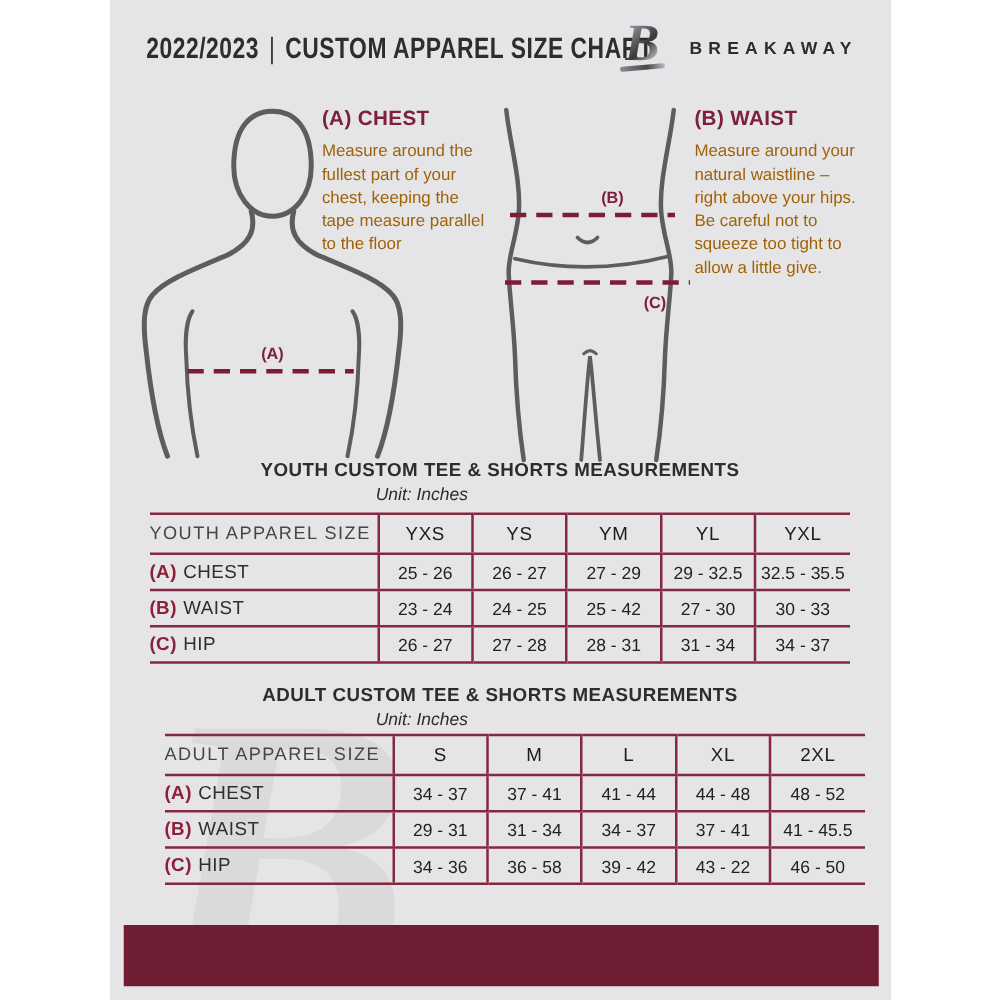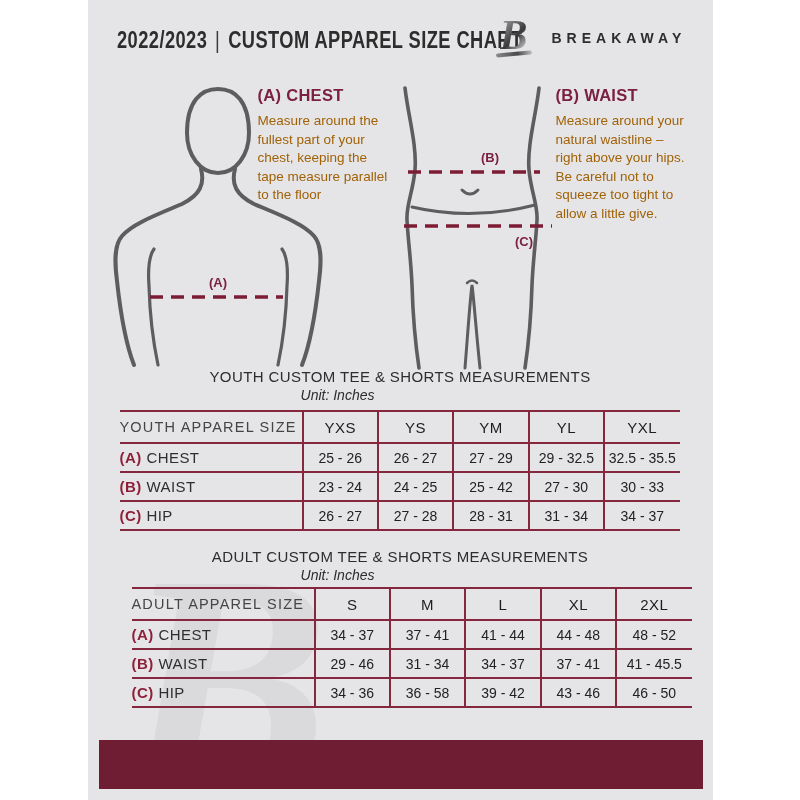--- a/index.html
+++ b/index.html
@@ -43,21 +43,21 @@
     white-space:pre-line;margin:0;
   }
   .block-chest{left:170px;top:86px;width:158px;}
   .block-waist{left:468px;top:86px;width:160px;}
   .block-hips{left:468px;top:226px;width:160px;}
   .fig1{left:20px;top:85px;}
   .fig2{left:303px;top:80px;}
   
   .sec-title{
     position:absolute;left:0;width:625px;text-align:center;
-    color:#2d2d2d;font-weight:400;font-size:15px;letter-spacing:.4px;
+    color:#2d2d2d;font-weight:700;font-size:15px;letter-spacing:.4px;
   }
   .sec-unit{
     position:absolute;left:0;width:500px;text-align:center;
     color:#2c2c2c;font-style:italic;font-size:14px;
   }
   .youth-title{top:368px;} .youth-unit{top:387px;}
   .adult-title{top:548px;} .adult-unit{top:567px;}
   
   table.size-table{
     position:absolute;left:32px;width:560px;
@@ -226,32 +226,32 @@
     <tr>
       <td class="td-label"><span class="pfx">(A)</span><span>CHEST</span></td>
       <td class="td-val">34 - 37</td>
       <td class="td-val">37 - 41</td>
       <td class="td-val">41 - 44</td>
       <td class="td-val">44 - 48</td>
       <td class="td-val">48 - 52</td>
     </tr>
     <tr>
       <td class="td-label"><span class="pfx">(B)</span><span>WAIST</span></td>
-      <td class="td-val">29 - 46</td>
+      <td class="td-val">29 - 31</td>
       <td class="td-val">31 - 34</td>
       <td class="td-val">34 - 37</td>
       <td class="td-val">37 - 41</td>
       <td class="td-val">41 - 45.5</td>
     </tr>
     <tr>
       <td class="td-label"><span class="pfx">(C)</span><span>HIP</span></td>
       <td class="td-val">34 - 36</td>
       <td class="td-val">36 - 58</td>
       <td class="td-val">39 - 42</td>
-      <td class="td-val">43 - 46</td>
+      <td class="td-val">43 - 22</td>
       <td class="td-val">46 - 50</td>
     </tr>
   </tbody>
     </table>
 
   <div class="footer-bar"></div>
 
 </div>
 
 </body></html>

